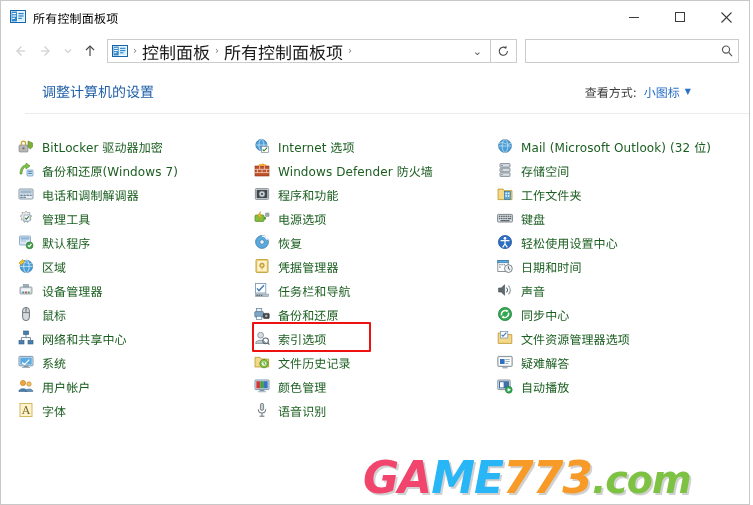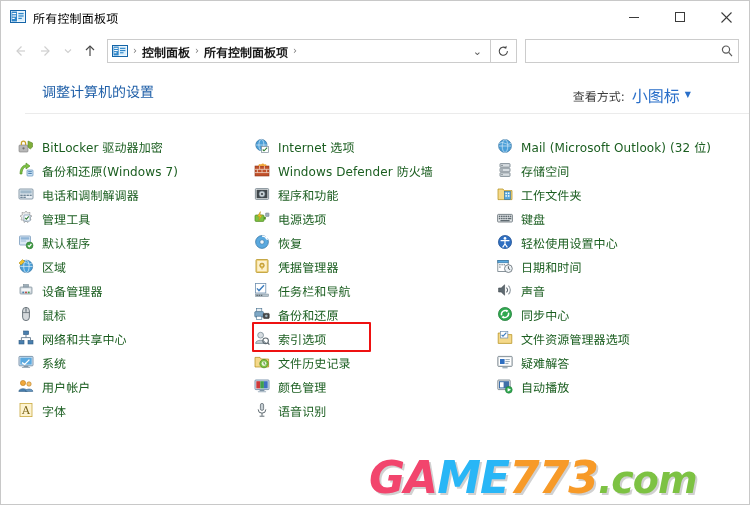--- a/index.html
+++ b/index.html
@@ -101,25 +101,24 @@
     box-sizing: border-box;
     min-width: 0;
   }
   .crumb-icon {
     width: 16px;
     height: 16px;
     margin: 0 2px 0 4px;
     flex: 0 0 auto;
   }
   .crumb {
-    font-size: 12px;
+    font-size: 17px;
     color: #1a1a1a;
     padding: 0 2px;
     white-space: nowrap;
-    font-weight: bold;
   }
   .crumb-sep {
     color: #7a7a7a;
     font-size: 10px;
     padding: 0 3px;
     flex: 0 0 auto;
     line-height: 1;
   }
   .crumb-spacer { flex: 1 1 auto; }
   .crumb-chevron {
@@ -194,21 +193,21 @@
     display: flex;
     align-items: center;
     white-space: nowrap;
   }
   .view-label {
     font-size: 12px;
     color: #3c3c3c;
     margin-right: 7px;
   }
   .view-value {
-    font-size: 16px;
+    font-size: 12px;
     color: #2a6fc9;
   }
   .view-caret {
     color: #2a6fc9;
     font-size: 8px;
     margin-left: 5px;
     line-height: 1;
   }
 
   
@@ -262,21 +261,20 @@
     left: 362px;
     bottom: 4px;
     font-family: "DejaVu Sans", "Liberation Sans", sans-serif;
     font-size: 44px;
     font-weight: bold;
     font-style: italic;
     letter-spacing: -1px;
     line-height: 1;
     white-space: nowrap;
     user-select: none;
-    margin-left: 6px;
   }
   .watermark span { text-shadow: 2px 2px 0 rgba(0,0,0,0.18); }
   .wm-a { color: #f2456d; }
   .wm-b { color: #29b6f6; }
   .wm-c { color: #f79a28; }
   .wm-d { color: #7dc243; font-size: 38px; }
 </style>
 </head>
 <body>
 

